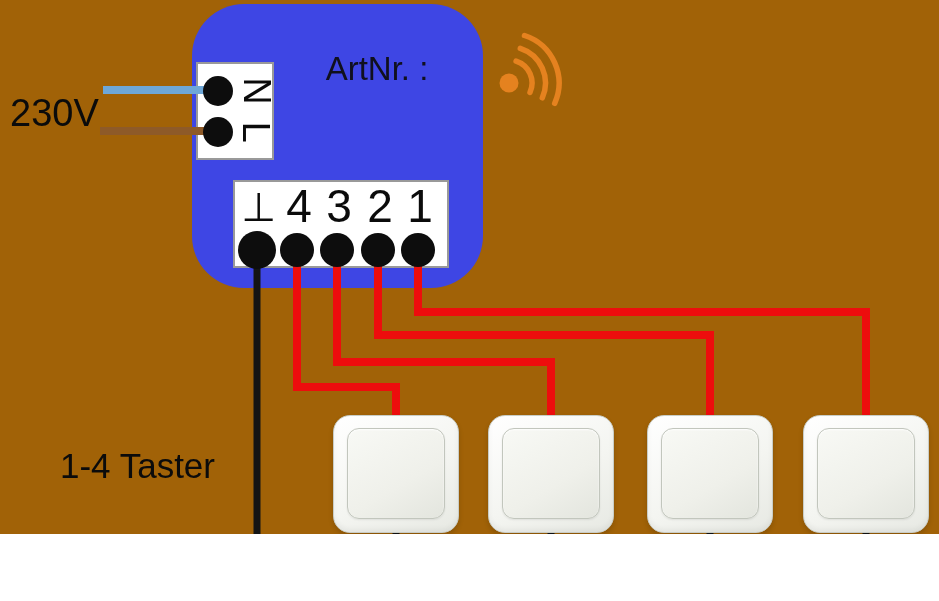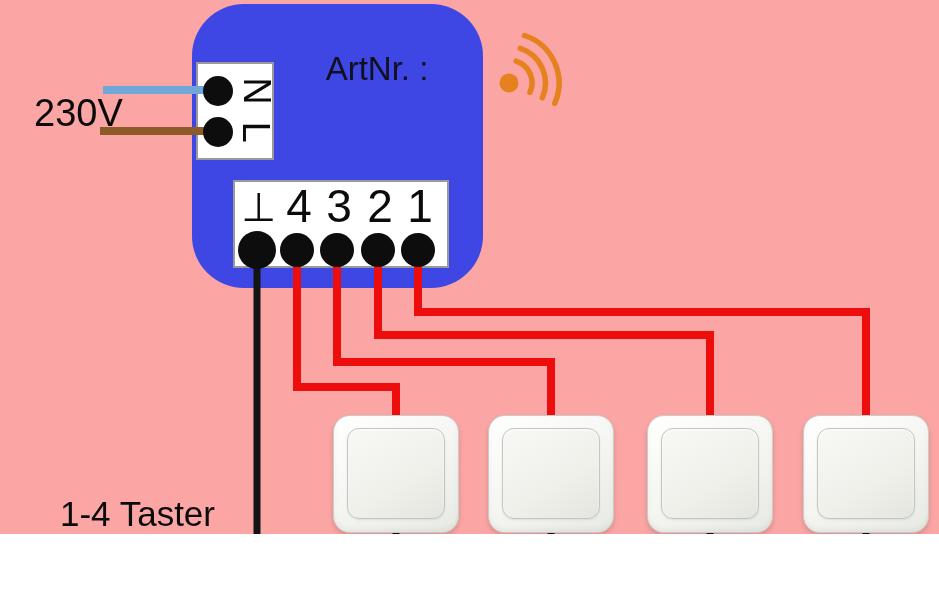--- a/index.html
+++ b/index.html
@@ -1,20 +1,20 @@
 <!DOCTYPE html>
 <html><head>
 <meta charset="utf-8">
 <style>
   html, body { margin: 0; padding: 0; background: #ffffff; }
   .canvas {
     position: relative;
     width: 939px;
     height: 534px;
-    background: #fca5a5;
+    background: #a16207;
     overflow: hidden;
     font-family: "Liberation Sans", "DejaVu Sans", sans-serif;
   }
   .abs { position: absolute; }
 
   
   .module {
     left: 192px; top: 4px;
     width: 291px; height: 284px;
     background: #3e46e4;
@@ -103,27 +103,25 @@
   .sw1 { left: 333px; }
   .sw2 { left: 488px; }
   .sw3 { left: 647px; }
   .sw4 { left: 803px; }
 
   
   .label-230v {
     left: 10px; top: 92px;
     font-size: 38px;
     color: #0b0b0b;
-    margin-left: 24px;
   }
   .label-taster {
     left: 60px; top: 446px;
     font-size: 35px;
     color: #0b0b0b;
-    margin-top: 48px;
   }
 </style>
 </head>
 <body>
 
 <div class="canvas">
 
   <div class="abs module">
     <div class="art-text">
       <div>ArtNr. :</div>

